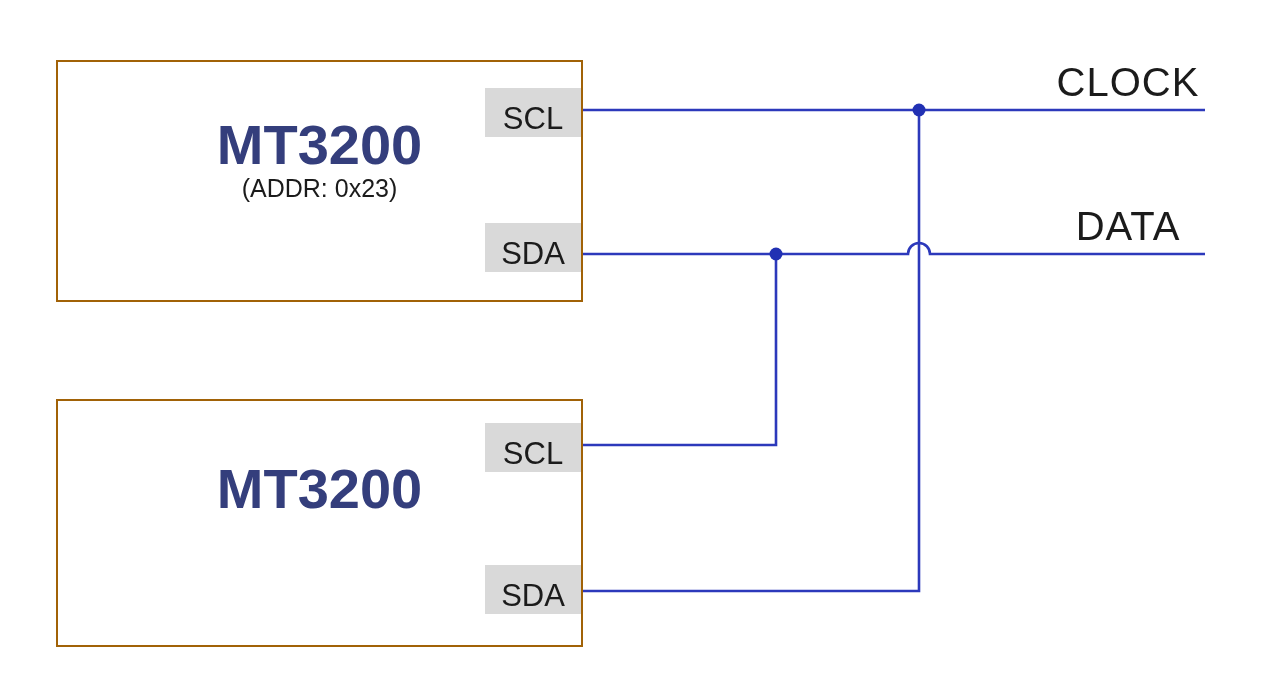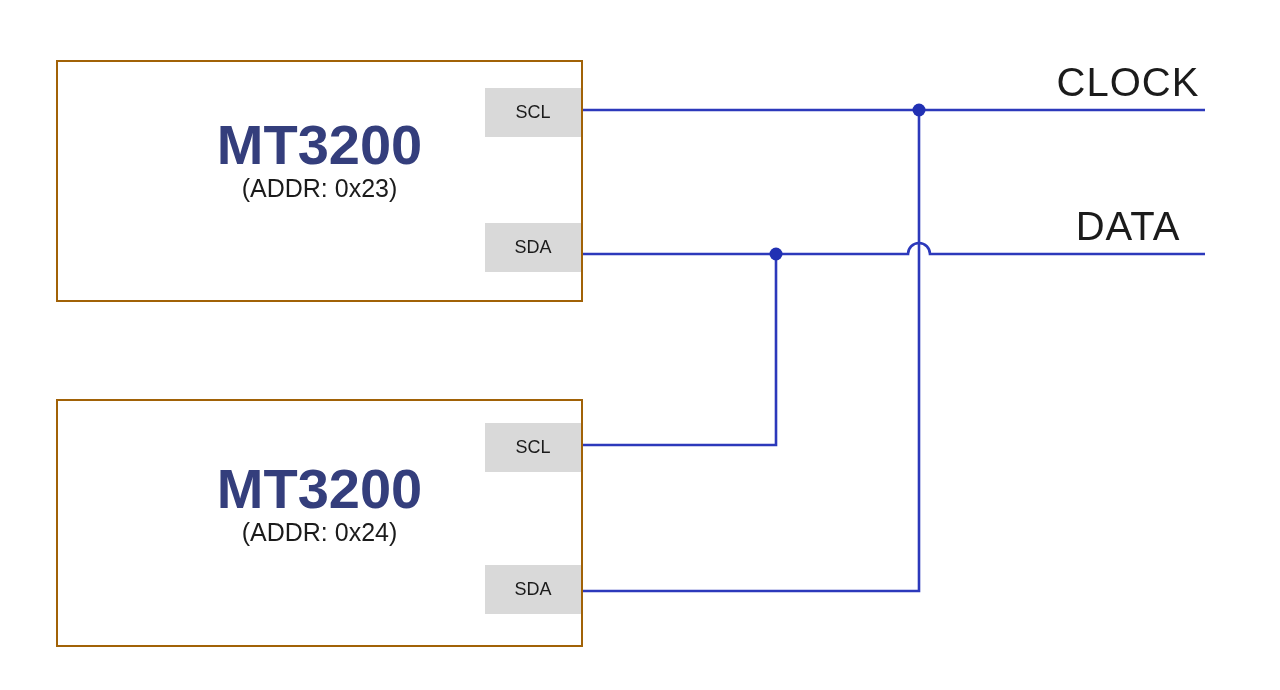--- a/index.html
+++ b/index.html
@@ -54,23 +54,23 @@
     color: #1b1b1b;
   }
   
   .pin {
     position: absolute;
     right: 0;
     width: 96px;
     height: 49px;
     background: #d9d9d9;
     color: #1b1b1b;
-    font-size: 18px;
+    font-size: 31px;
     display: flex;
-    align-items: center;
+    align-items: flex-end;
     justify-content: center;
   }
   .device-box.top    .pin.scl { top: 26px;  }
   .device-box.top    .pin.sda { top: 161px; }
   .device-box.bottom .pin.scl { top: 22px;  }
   .device-box.bottom .pin.sda { top: 164px; }
   
   .bus-label {
     position: absolute;
     width: 220px;
@@ -112,21 +112,20 @@
       <span>SCL</span>
     </div>
     <div class="pin sda">
       <span>SDA</span>
     </div>
   </div>
 
   <div class="device-box bottom">
     <div class="device-text">
       <div class="device-title">MT3200</div>
-      <div class="device-subtitle">(ADDR: 0x24)</div>
     </div>
     <div class="pin scl">
       <span>SCL</span>
     </div>
     <div class="pin sda">
       <span>SDA</span>
     </div>
   </div>
 
   <div class="bus-label clock">CLOCK</div>

